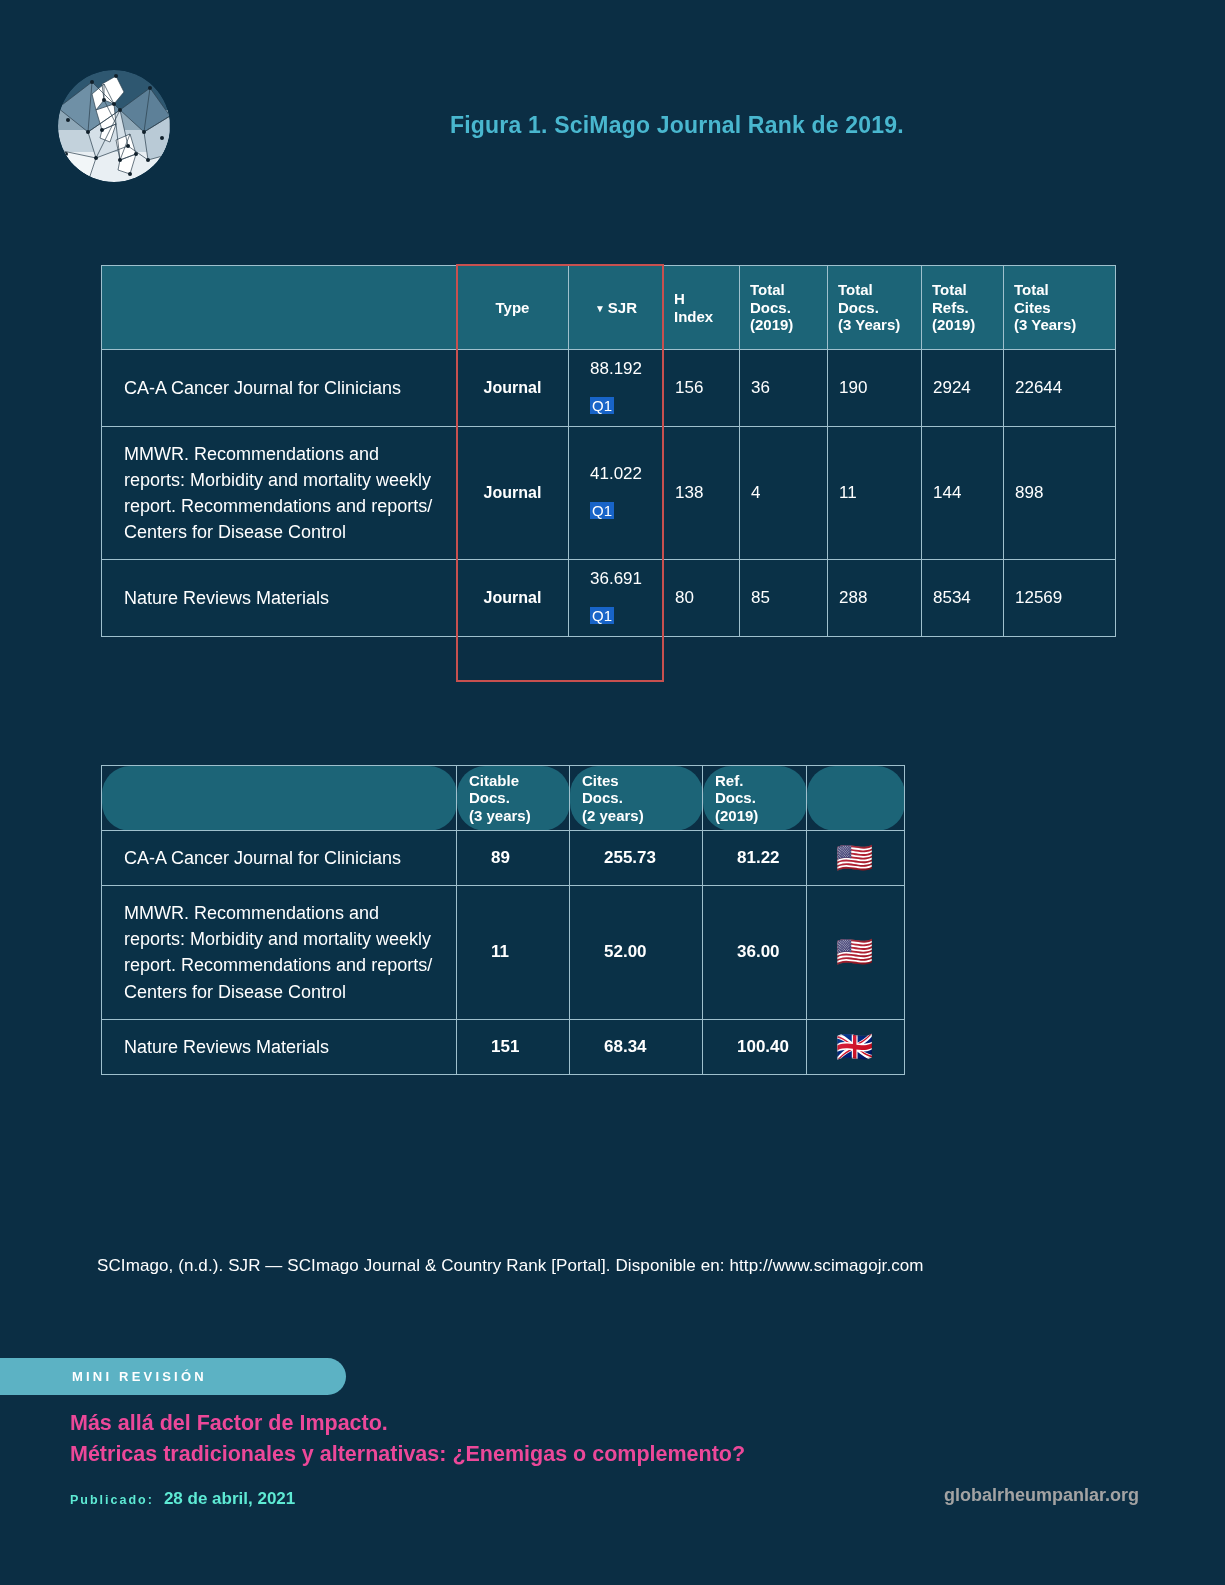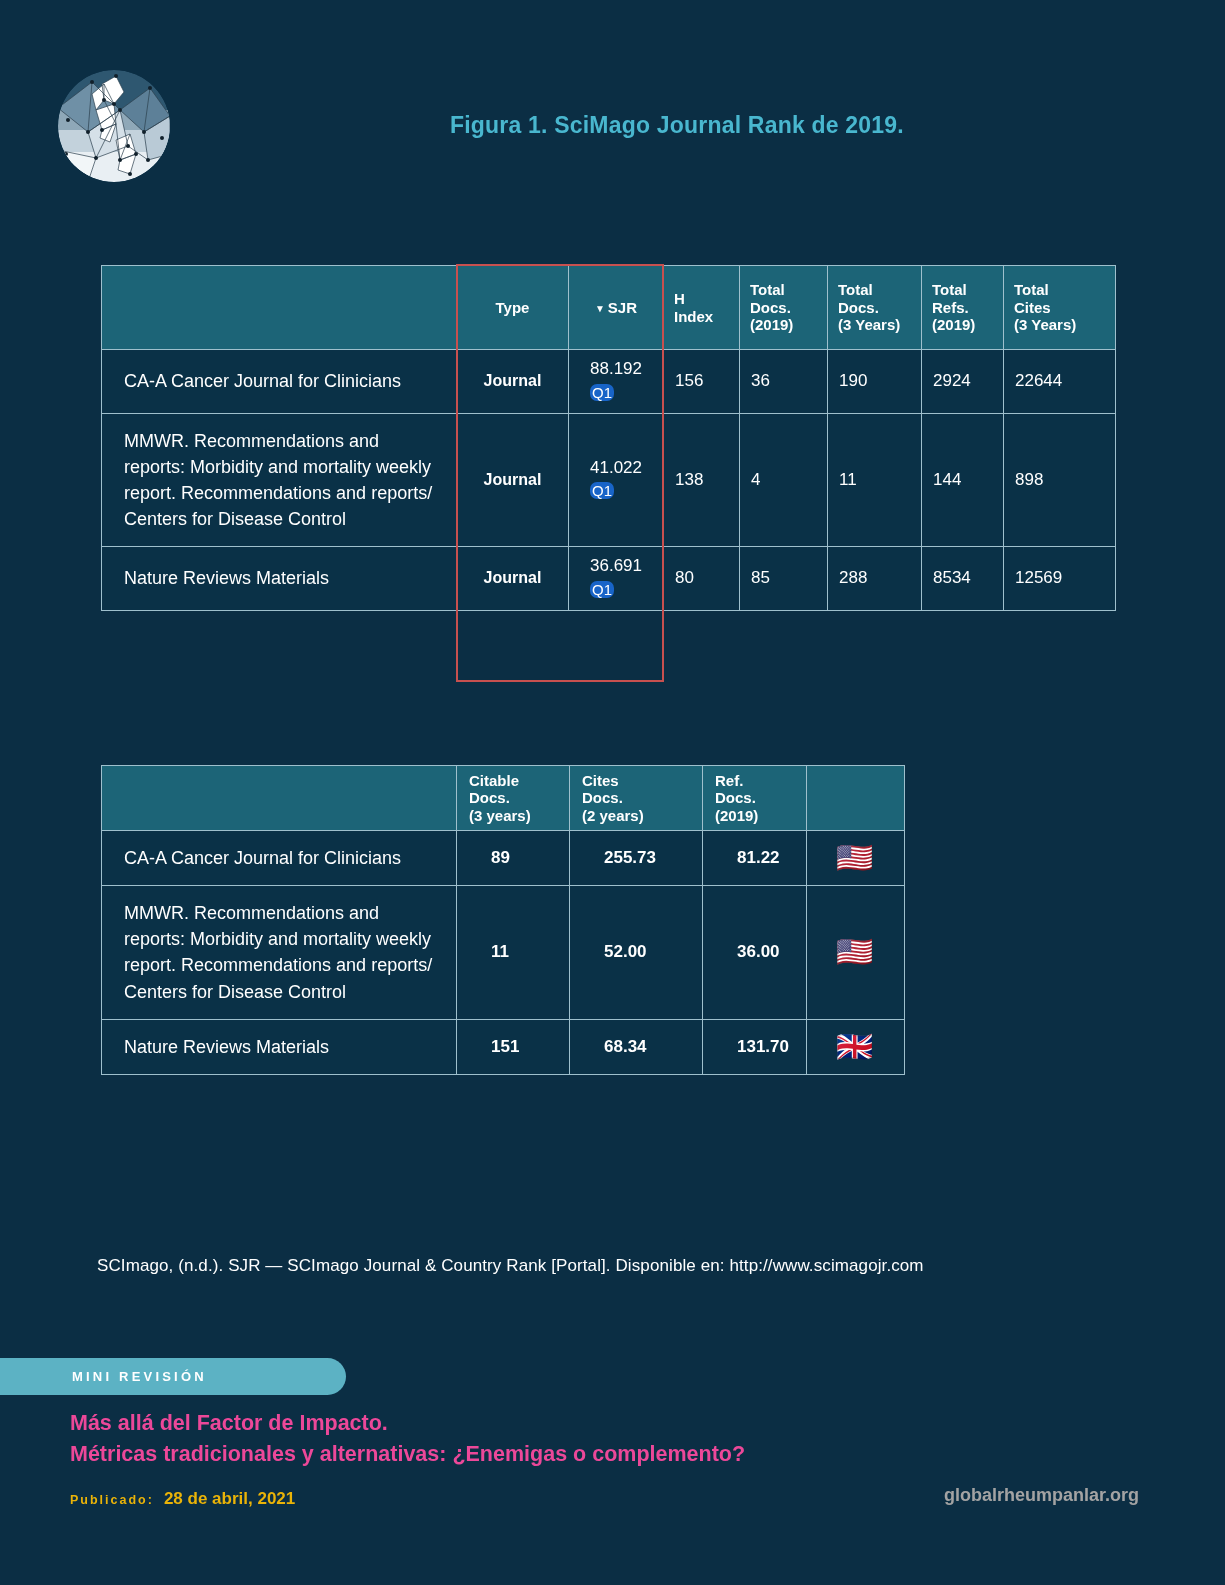--- a/index.html
+++ b/index.html
@@ -99,36 +99,35 @@
   #table1 tbody td.sjr { text-align: center; padding: 10px 17px; }
   #table1 tbody td.num { text-align: left; padding-left: 11px; font-size: 17px; }
   .sjr-val { font-size: 17px; line-height: 1.1; display:block; }
   .q-badge {
     display: inline-block;
     background: #1864c8;
     color: #ffffff;
     font-size: 15px;
     line-height: 1.15;
     padding: 0 2px;
-    margin-top: 5px;
-    border-radius: 7px;
+    margin-top: 18px;
   }
   .sjr-inner { display:inline-block; text-align:left; }
   .caret { font-size: 10px; vertical-align: middle; margin-right: 3px; }
 
   
   .sel-box {
     position: absolute;
     border: 2px solid #c8504f;
     pointer-events: none;
   }
 
   
   #table2 { width: 803px; }
-  #table2 thead th { height: 58px; padding: 6px 12px; text-align: left; }
+  #table2 thead th { height: 58px; padding: 6px 12px; text-align: left; border-radius: 28px; }
   #table2 tbody td.jname {
     text-align: left;
     padding: 14px 22px;
     font-size: 18px;
     line-height: 1.45;
   }
   #table2 tbody td.num { text-align: left; padding-left: 34px; font-size: 17px; font-weight: bold; }
   #table2 tbody td.flag { text-align: center; font-size: 30px; line-height: 1; }
 
   
@@ -166,21 +165,21 @@
     color: #ec4899;
     font-size: 21.5px;
     font-weight: bold;
     line-height: 1.42;
   }
   .pub-line {
     position: absolute;
     left: 70px; top: 1489px;
     display: flex;
     align-items: baseline;
-    color: #eab308;
+    color: #5eead4;
   }
   .pub-label {
     font-size: 12.5px;
     font-weight: bold;
     letter-spacing: 2px;
   }
   .pub-date {
     font-size: 17px;
     font-weight: bold;
     margin-left: 10px;
@@ -406,21 +405,21 @@
           <td class="jname">MMWR. Recommendations and reports: Morbidity and mortality weekly report. Recommendations and reports/ Centers for Disease Control</td>
           <td class="num">11</td>
           <td class="num">52.00</td>
           <td class="num">36.00</td>
           <td class="flag">🇺🇸</td>
         </tr>
         <tr>
           <td class="jname">Nature Reviews Materials</td>
           <td class="num">151</td>
           <td class="num">68.34</td>
-          <td class="num">131.70</td>
+          <td class="num">100.40</td>
           <td class="flag">🇬🇧</td>
         </tr>
       </tbody>
     </table>
   </div>
 
   <div class="citation">SCImago, (n.d.). SJR — SCImago Journal &amp; Country Rank [Portal]. Disponible en:  http://www.scimagojr.com</div>
 
   <div class="badge-pill">
     <span>MINI REVISIÓN</span>

